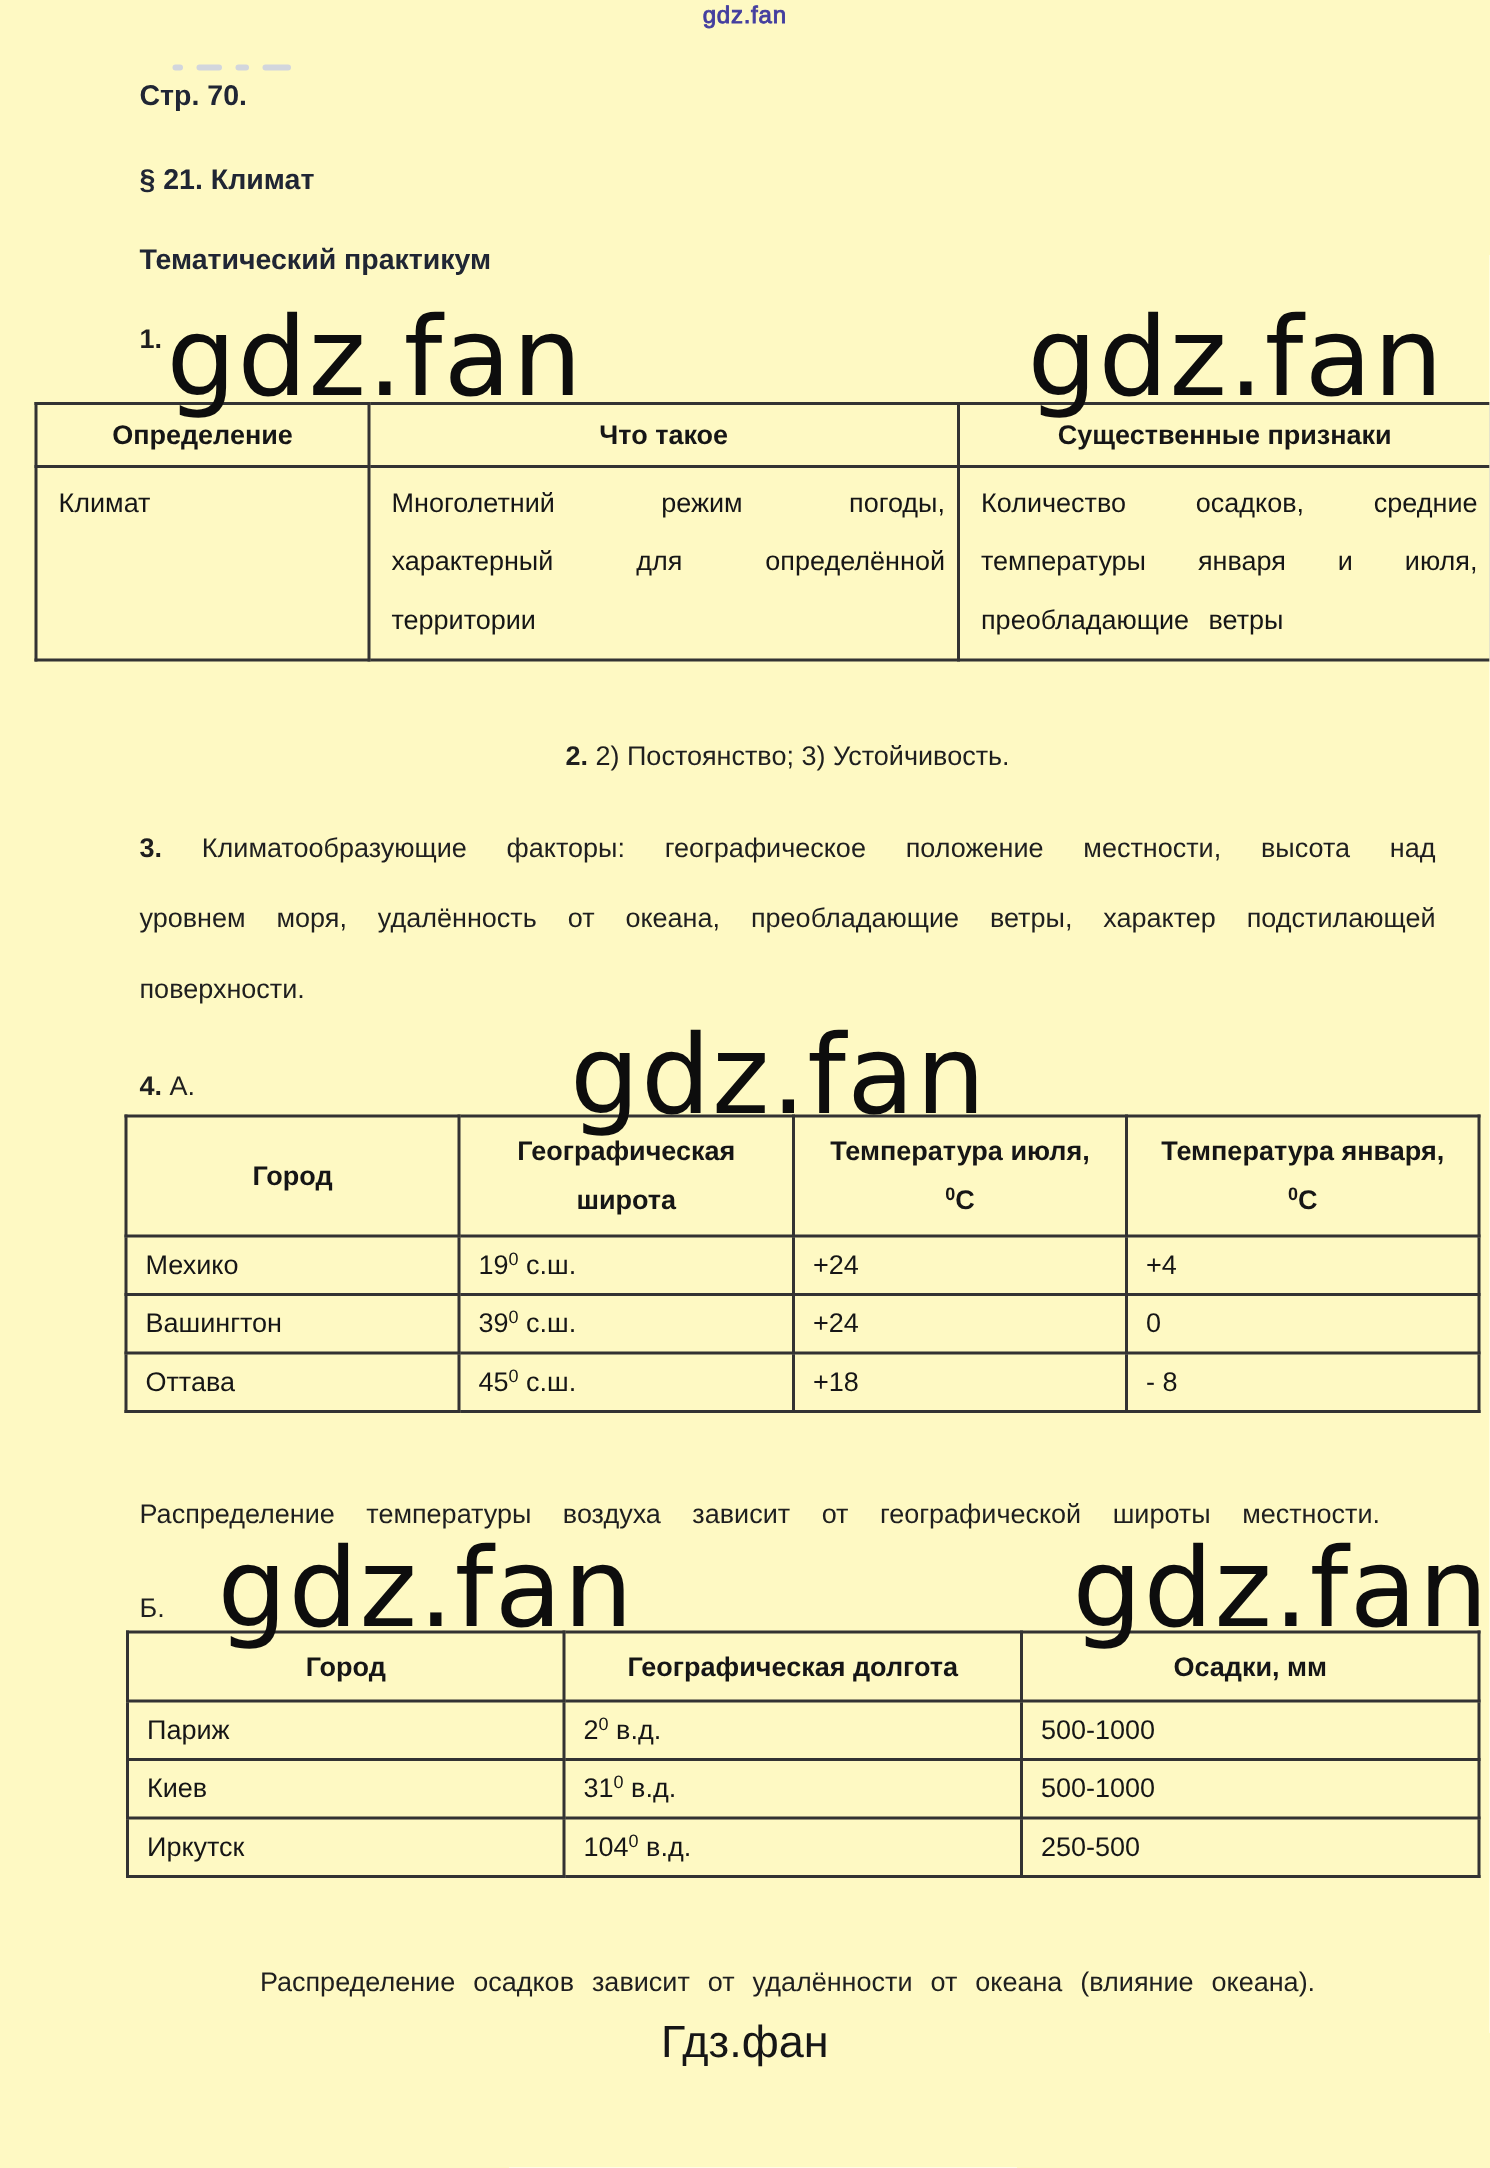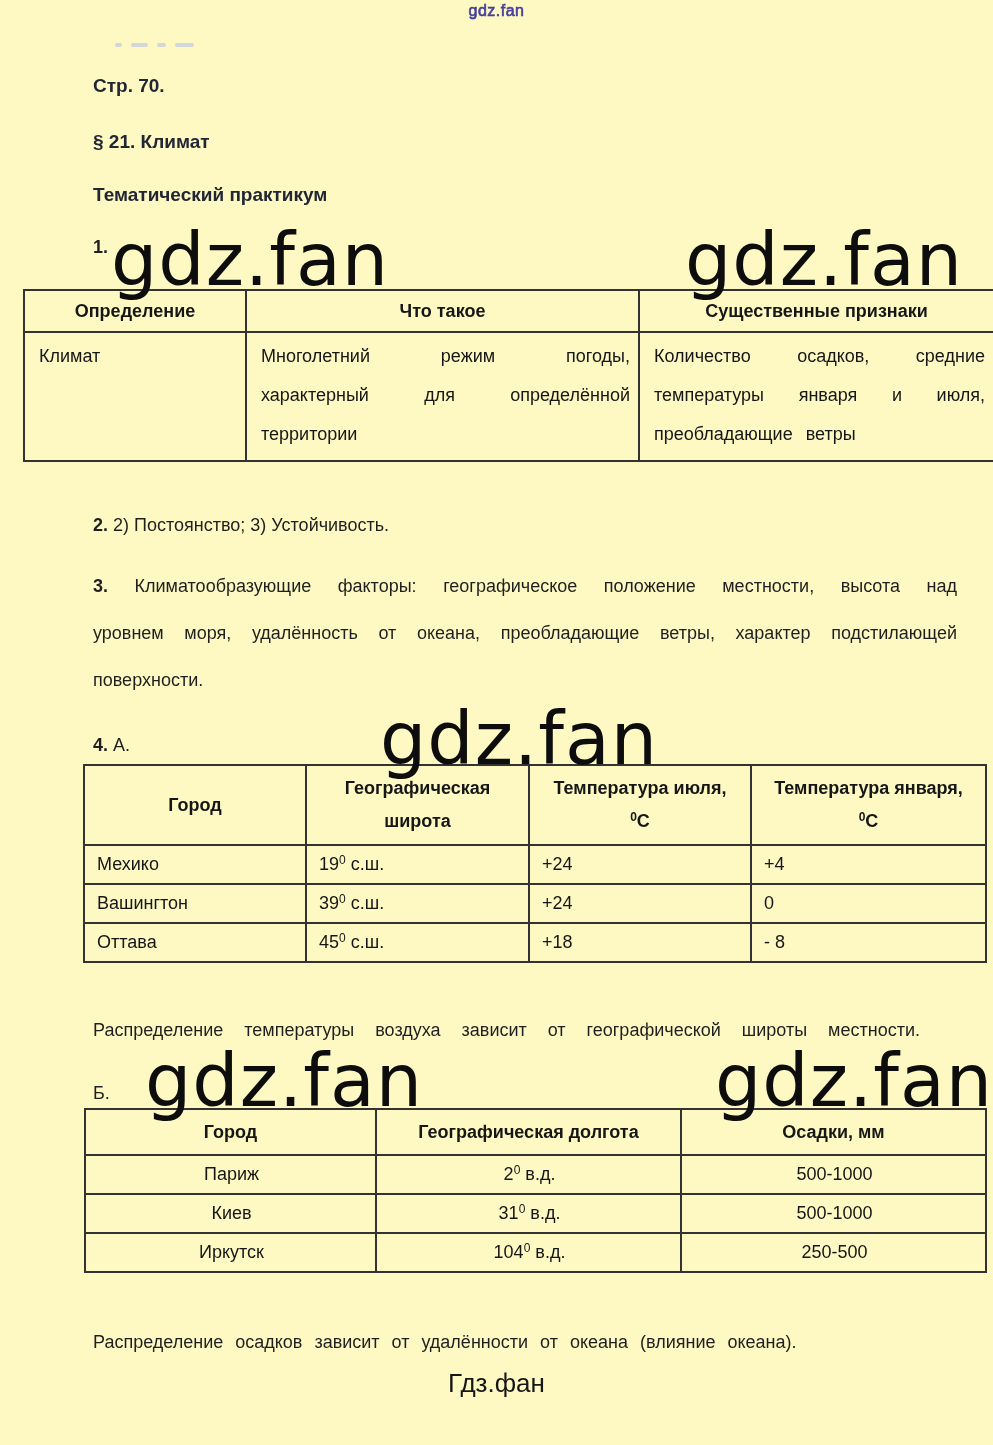--- a/index.html
+++ b/index.html
@@ -43,21 +43,21 @@
   .faint i.c { width: 9px; }
   .faint i.d { width: 19px; }
 
   .h {
     margin-left: 93px;
     font-size: 19px;
     font-weight: bold;
     color: #202634;
     line-height: 24px;
   }
-  .h1 { margin-top: 21px; }
+  .h1 { }
   .h2 { margin-top: 32px; }
   .h3 { margin-top: 29px; }
 
   
   .wm-big {
     position: absolute;
     font-family: "DejaVu Sans", "Liberation Sans", sans-serif;
     font-size: 73px;
     line-height: 70px;
     color: #0d0d0d;
@@ -79,20 +79,21 @@
   .rowB .wm-d { left: 52px; bottom: -8px; }
   .rowB .wm-e { left: 622px; bottom: -8px; }
 
   
   .para {
     margin-left: 93px;
     margin-right: 36px;
     font-size: 18px;
     line-height: 47px;
     color: #1f1f1f;
+    text-align: center;
   }
   .para b { font-weight: bold; }
   .just  { text-align: justify; }
   .ws12  { word-spacing: 12px; }
   .ws16  { word-spacing: 16px; }
   .ws7   { word-spacing: 7px; }
   .p2    { margin-top: 40px; line-height: 47px; }
   .p3    { margin-top: 14px; }
   .note1 { margin-top: 44px; }
   .note2 { margin-top: 46px; line-height: 47px; }
@@ -111,28 +112,28 @@
   .t1 th { padding: 7px 14px; line-height: 26px; }
   .t1 td { vertical-align: top; padding: 4px 8px 6px 14px; line-height: 39px; }
   .t1 td.jc { text-align: justify; word-spacing: 8px; }
 
   .t2 { margin-left: 83px; width: 902px; margin-top: 0; }
   .t2 th { padding: 6px 14px; line-height: 33px; }
   .t2 td { padding: 5px 10px 5px 12px; line-height: 27px; text-align: left; }
 
   .t3 { margin-left: 84px; width: 901px; }
   .t3 th { padding: 8px 14px; line-height: 28px; }
-  .t3 td { padding: 5px 10px 5px 12px; line-height: 27px; text-align: center; }
+  .t3 td { padding: 5px 10px 5px 12px; line-height: 27px; text-align: left; }
 
   sup { font-size: 12px; line-height: 0; vertical-align: super; position: relative; top: 1px; }
 
   .footer {
     margin-top: 0;
     text-align: center;
-    font-size: 26px;
+    font-size: 30px;
     line-height: 34px;
     color: #161616;
   }
 </style>
 </head>
 <body>
 
 <div class="page">
 
   <div class="top-wm">gdz.fan</div>

